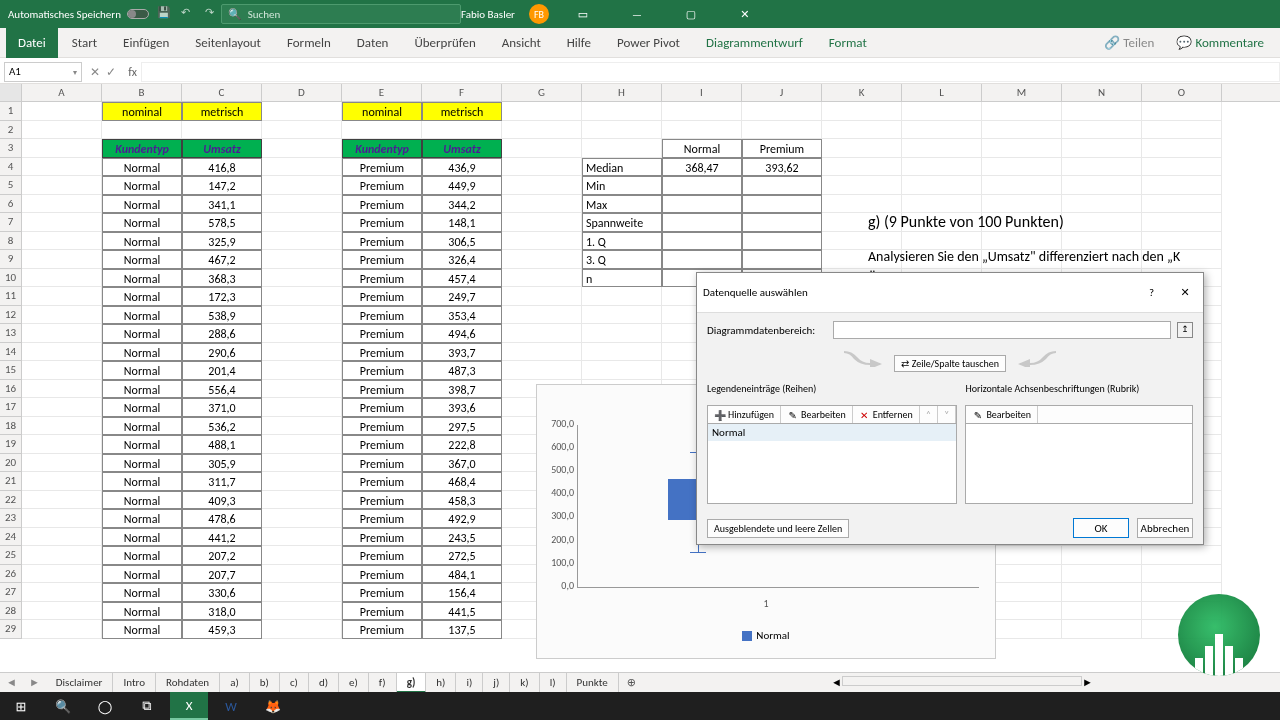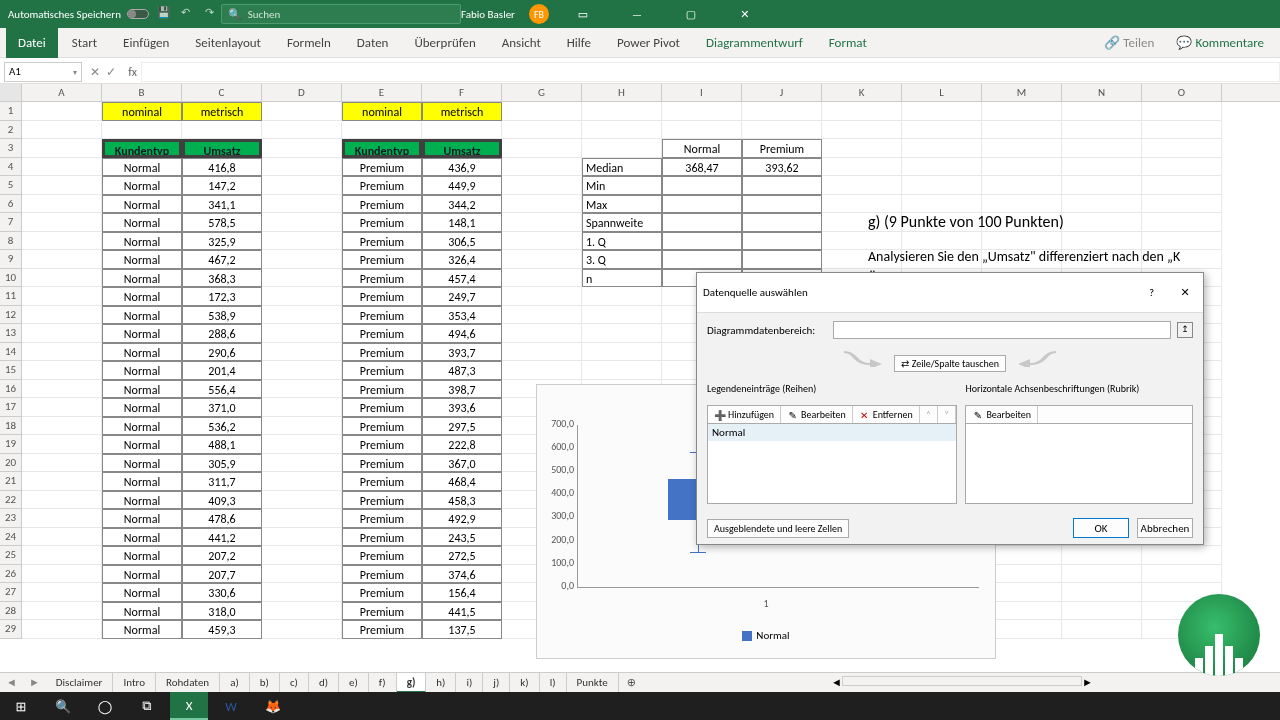--- a/index.html
+++ b/index.html
@@ -39,21 +39,21 @@
 .grid-wrap { position: relative; height: 560px; }
 .col-headers { display: flex; height: 18px; background: #f3f2f1; border-bottom: 1px solid #ccc; }
 .corner { width: 22px; border-right: 1px solid #ccc; background: #e6e6e6; }
 .ch { border-right: 1px solid #ccc; text-align: center; font-size: 11px; color: #555; line-height: 18px; }
 .rows { overflow: hidden; }
 .row { display: flex; height: 18.5px; }
 .rh { width: 22px; background: #f3f2f1; border-right: 1px solid #ccc; border-bottom: 1px solid #ccc; text-align: center; font-size: 11px; color: #555; line-height: 18px; }
 .cell { border-right: 1px solid #e8e8e8; border-bottom: 1px solid #e8e8e8; text-align: center; line-height: 18px; font-size: 12px; overflow: hidden; white-space: nowrap; }
 .cell.tb { border: 1px solid #888; }
 .cell.hdr-yellow { background: #ffff00; border: 1px solid #888; font-weight: normal; }
-.cell.hdr-green { background: #00b050; color: #0f172a; border: 3px solid #404040; font-weight: bold; }
+.cell.hdr-green { background: #00b050; color: #4c1d95; border: 1px solid #404040; font-weight: bold; font-style: italic; }
 .cell.stat-lbl { border: 1px solid #888; text-align: left; padding-left: 3px; }
 .cell.stat-hdr { border: 1px solid #888; }
 
 
 .cA { width: 80px; } .cB { width: 80px; } .cC { width: 80px; } .cD { width: 80px; }
 .cE { width: 80px; } .cF { width: 80px; } .cG { width: 80px; } .cH { width: 80px; }
 .cI { width: 80px; } .cJ { width: 80px; } .cK { width: 80px; } .cL { width: 80px; }
 .cM { width: 80px; } .cN { width: 80px; } .cO { width: 80px; }
 
 
@@ -653,21 +653,21 @@
         <div class="cell cN"></div>
         <div class="cell cO"></div>
       </div>
       <div class="row">
         <div class="rh">26</div>
         <div class="cell cA"></div>
         <div class="cell cB tb">Normal</div>
         <div class="cell cC tb">207,7</div>
         <div class="cell cD"></div>
         <div class="cell cE tb">Premium</div>
-        <div class="cell cF tb">374,6</div>
+        <div class="cell cF tb">484,1</div>
         <div class="cell cG"></div>
         <div class="cell cH"></div>
         <div class="cell cI"></div>
         <div class="cell cJ"></div>
         <div class="cell cK"></div>
         <div class="cell cL"></div>
         <div class="cell cM"></div>
         <div class="cell cN"></div>
         <div class="cell cO"></div>
       </div>

